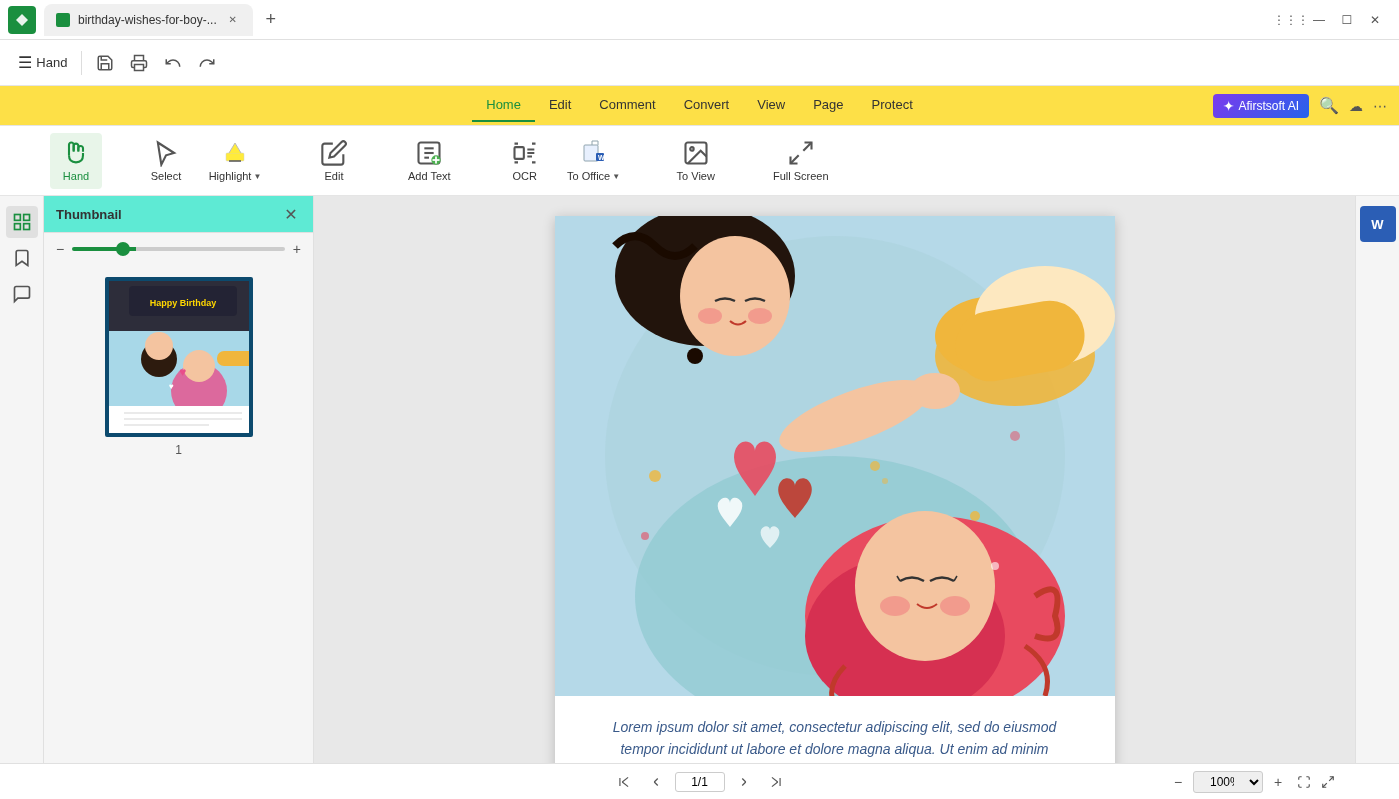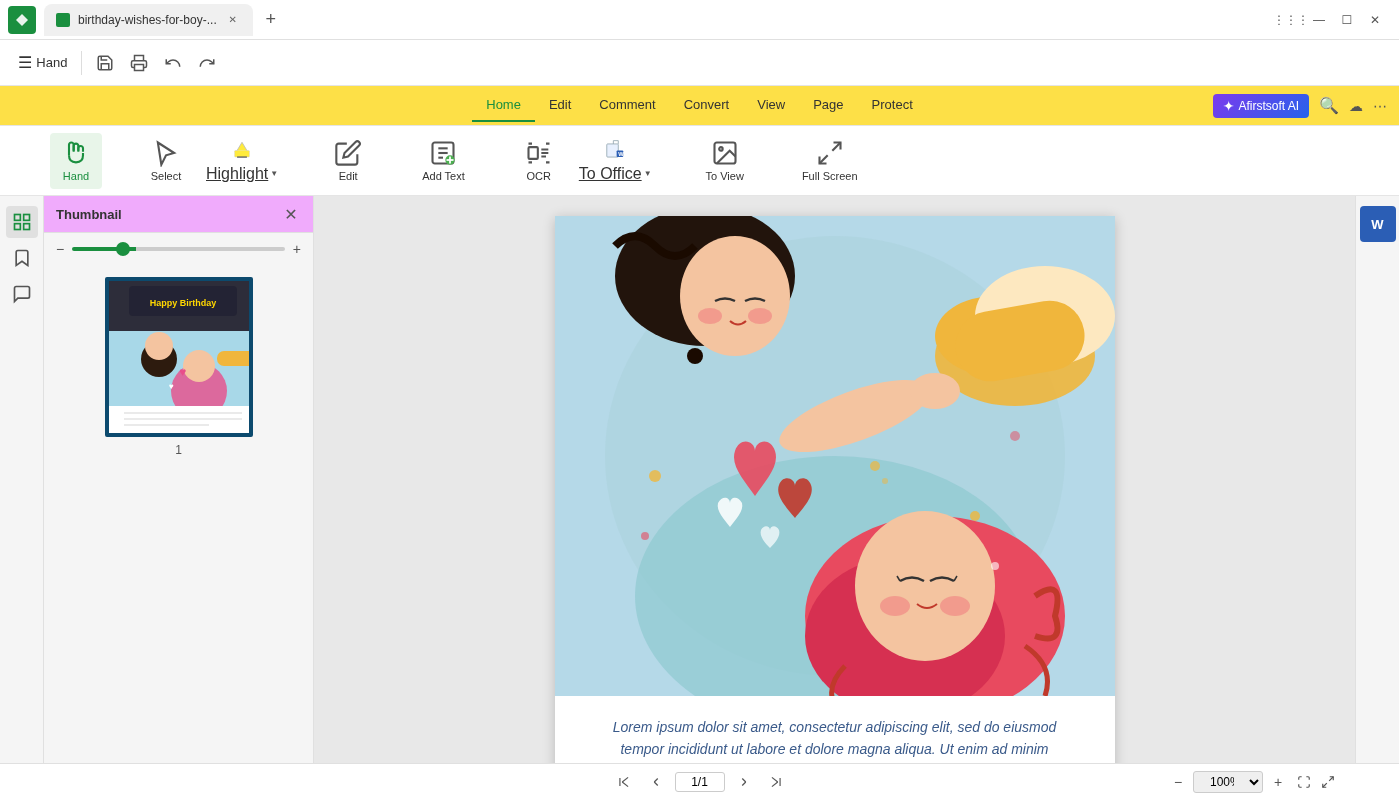--- a/index.html
+++ b/index.html
@@ -167,21 +167,21 @@
       padding: 6px 6px;
       cursor: pointer;
       border-radius: 4px;
       min-width: 70px;
       height: 56px;
       gap: 3px;
     }
     .ribbon-tool-with-arrow .label-row {
       display: flex; align-items: center; gap: 2px;
     }
-    .ribbon-tool-with-arrow .ribbon-tool-label { font-size: 16px; color: #333; text-decoration: underline; }
+    .ribbon-tool-with-arrow .ribbon-tool-label { font-size: 11px; color: #333; }
 
     
     .main-area {
       display: flex;
       flex: 1;
       overflow: hidden;
     }
 
     
     .left-icons {
@@ -206,21 +206,21 @@
     .thumbnail-panel {
       width: 270px;
       background: #f5f5f5;
       border-right: 1px solid #e0e0e0;
       display: flex;
       flex-direction: column;
     }
     .panel-header {
       display: flex; align-items: center; justify-content: space-between;
       padding: 8px 12px;
-      background: #f0abfc;
+      background: #5eead4;
       border-bottom: 1px solid #e0e0e0;
     }
     .panel-title { font-size: 13px; font-weight: 600; color: #333; }
     .panel-close { cursor: pointer; color: #555; font-size: 16px; width: 20px; height: 20px; display: flex; align-items: center; justify-content: center; }
     .zoom-row {
       display: flex; align-items: center; gap: 8px;
       padding: 8px 12px;
       background: #f5f5f5;
     }
     .zoom-icon { font-size: 14px; color: #555; cursor: pointer; }

